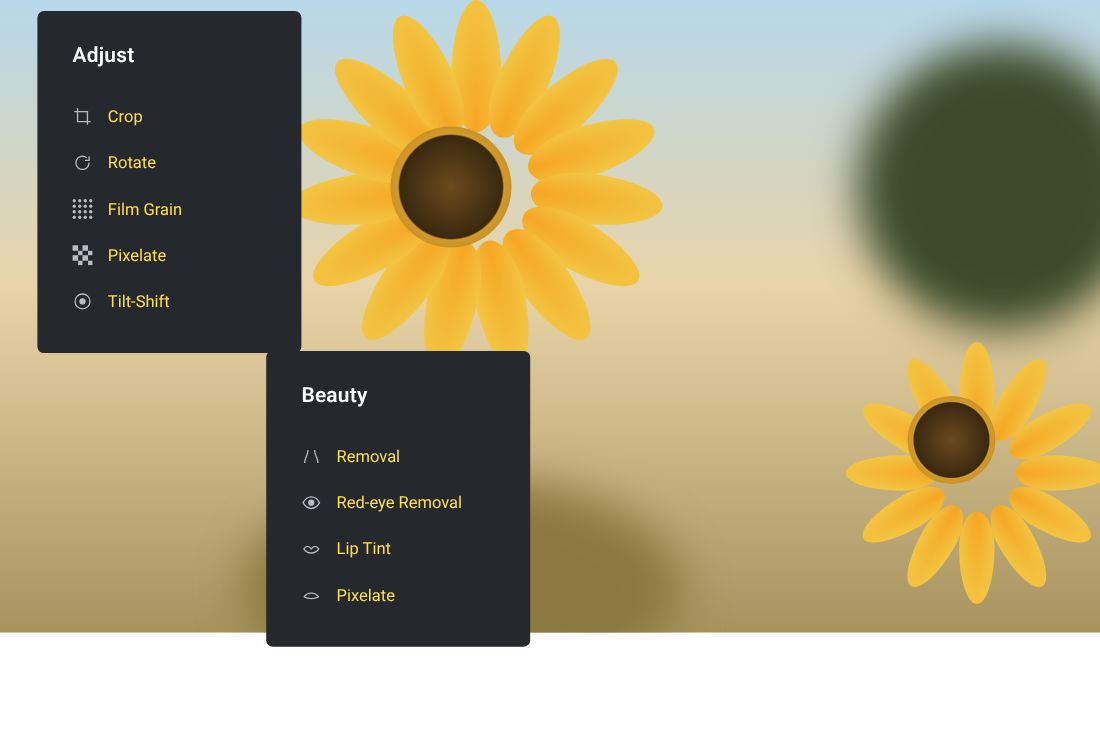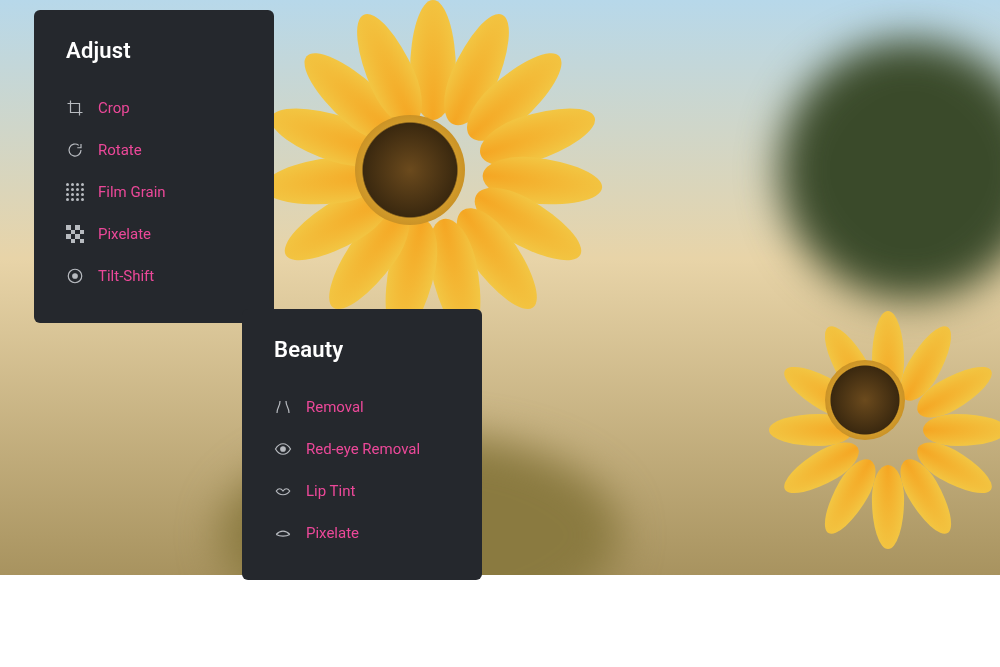--- a/index.html
+++ b/index.html
@@ -58,37 +58,37 @@
     background: #25282d;
     color: #c9ccd1;
     border-radius: 6px;
     padding: 28px 32px 26px 32px;
   }
   .panel-adjust {
     left: 34px; top: 10px;
     width: 240px;
   }
   .panel-beauty {
-    left: 242px; top: 309px;
+    left: 242px; top: 319px;
     width: 240px;
   }
   .panel-title {
     color: #ffffff;
-    font-size: 22px;
+    font-size: 19px;
     font-weight: 600;
     margin-bottom: 24px;
     letter-spacing: .2px;
   }
   .item {
     display: flex;
     align-items: center;
     gap: 14px;
     padding: 12px 0;
     font-size: 15px;
-    color: #ec4899;
+    color: #fde047;
     cursor: pointer;
     white-space: nowrap;
   }
   .icon {
     width: 18px; height: 18px;
     display: inline-flex;
     align-items: center; justify-content: center;
     flex-shrink: 0;
   }
   .icon svg { width: 18px; height: 18px; stroke: #b8bbc0; fill: none; stroke-width: 1.6; }

